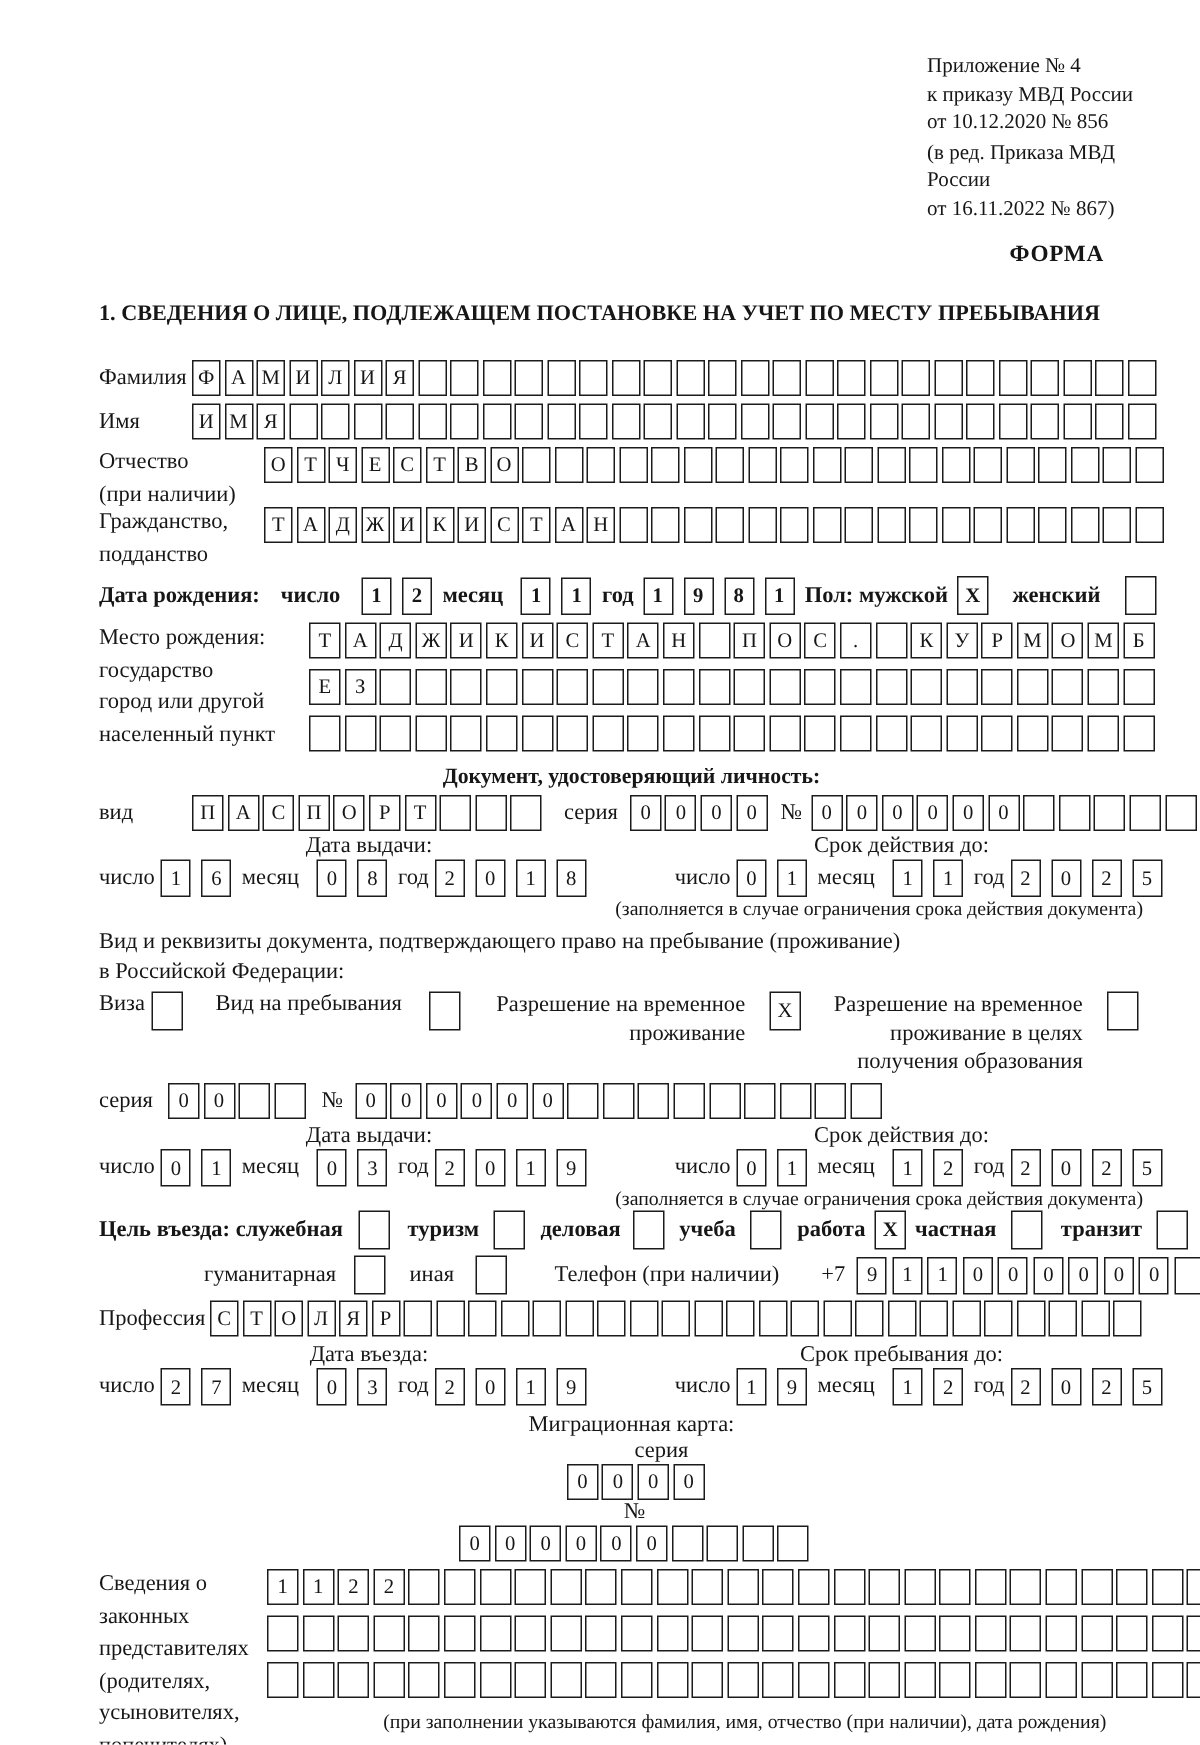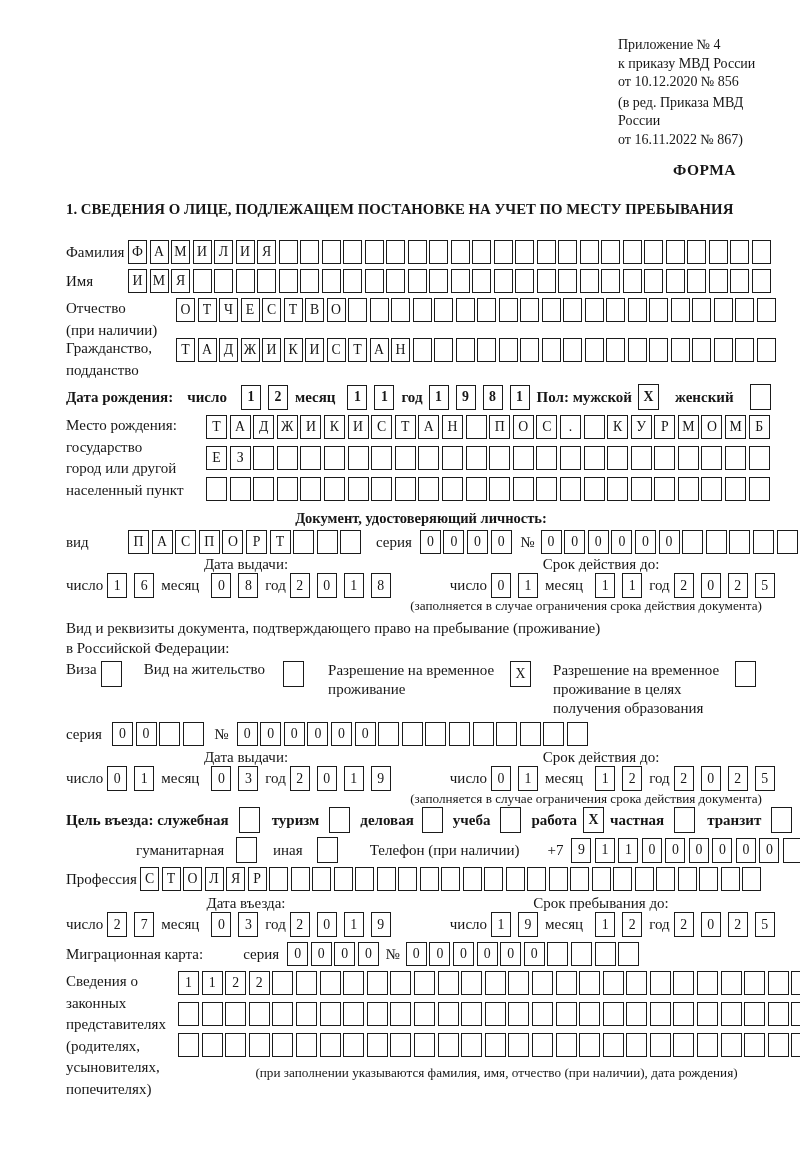--- a/index.html
+++ b/index.html
@@ -23,21 +23,21 @@
   .wide .cell{width:21px;margin-right:2.6px;}
   .date .cell{width:20px;height:25px;margin-right:7px;}
   .cb .cell{width:21px;height:26px;margin-right:0;}
   .phone .cell{width:20px;height:25px;margin-right:3.5px;}
 
   .lblcol{flex:0 0 auto;font-size:15px;line-height:21.5px;}
   .stackrows > .cells{margin-bottom:7px;}
   .center-b{font-weight:bold;font-size:14.5px;text-align:center;}
   .note{font-size:13.2px;}
   .hdr2{display:flex;font-size:15px;}
-  .opt-ml{text-align:left;font-size:15px;line-height:19px;}
+  .opt-ml{text-align:right;font-size:15px;line-height:19px;}
 </style>
 </head>
 <body>
 
 <div class="page">
 
   <div class="annex">
     <div>Приложение № 4</div>
     <div>к приказу МВД России</div>
     <div>от 10.12.2020 № 856</div>
@@ -396,21 +396,21 @@
   <div class="note" style="text-align:right;padding-right:14px;">(заполняется в случае ограничения срока действия документа)</div>
 
   <div class="lbl" style="margin-top:6px;">Вид и реквизиты документа, подтверждающего право на пребывание (проживание)</div>
   <div class="lbl" style="margin-top:3px;">в Российской Федерации:</div>
 
   <div class="row start" style="margin-top:4px;">
     <span class="lbl">Виза</span>
     <span class="cells cb" style="margin-left:4px;">
         <span class="cell"></span>
       </span>
-    <span class="lbl" style="margin-left:22px;">Вид на жительство</span>
+    <span class="lbl" style="margin-left:22px;">Вид на пребывания</span>
     <span class="cells cb" style="margin-left:18px;">
         <span class="cell"></span>
       </span>
     <span class="opt-ml" style="margin-left:24px;">
       <div>Разрешение на временное</div>
       <div>проживание</div>
     </span>
     <span class="cells cb" style="margin-left:16px;">
         <span class="cell">X</span>
       </span>
@@ -619,21 +619,21 @@
       </span>
     <span class="lbl">год</span>
     <span class="cells date" style="margin-left:4px;">
         <span class="cell">2</span>
         <span class="cell">0</span>
         <span class="cell">2</span>
         <span class="cell">5</span>
       </span>
   </div>
 
-  <div class="row" style="margin-top:5px;">
+  <div class="row" style="margin-top:5px;flex-direction:column;">
     <span class="lbl">Миграционная карта:</span>
     <span class="lbl" style="margin-left:40px;">серия</span>
     <span class="cells wide" style="margin-left:8px;">
         <span class="cell">0</span>
         <span class="cell">0</span>
         <span class="cell">0</span>
         <span class="cell">0</span>
       </span>
     <span class="lbl" style="margin-left:4px;">№</span>
     <span class="cells wide" style="margin-left:6px;">

